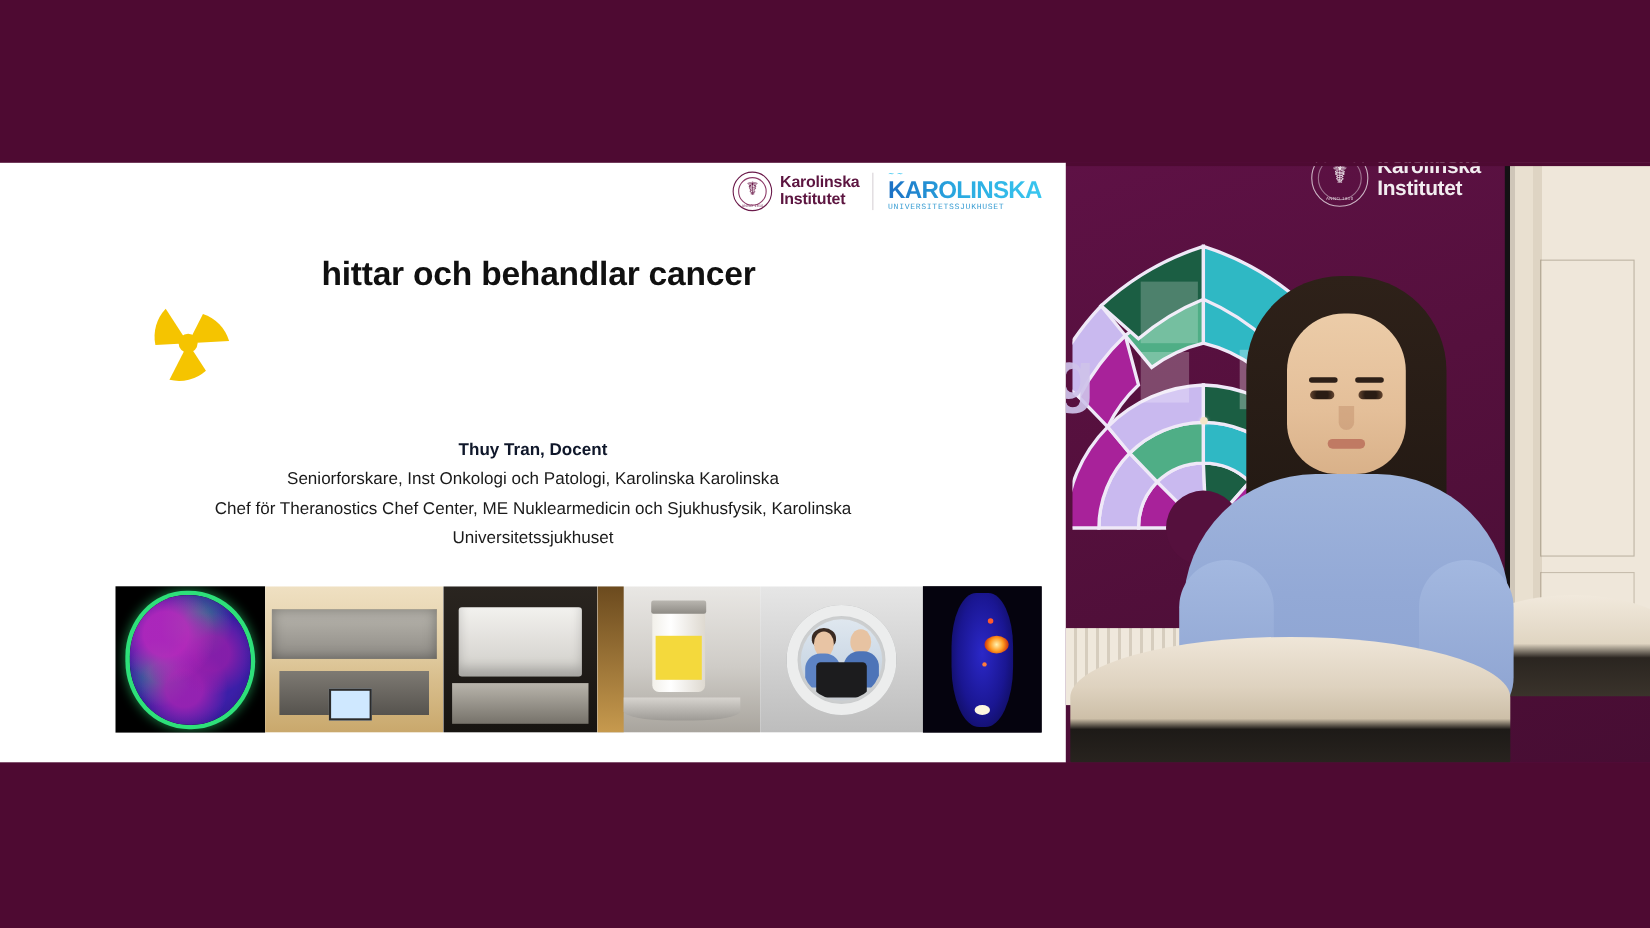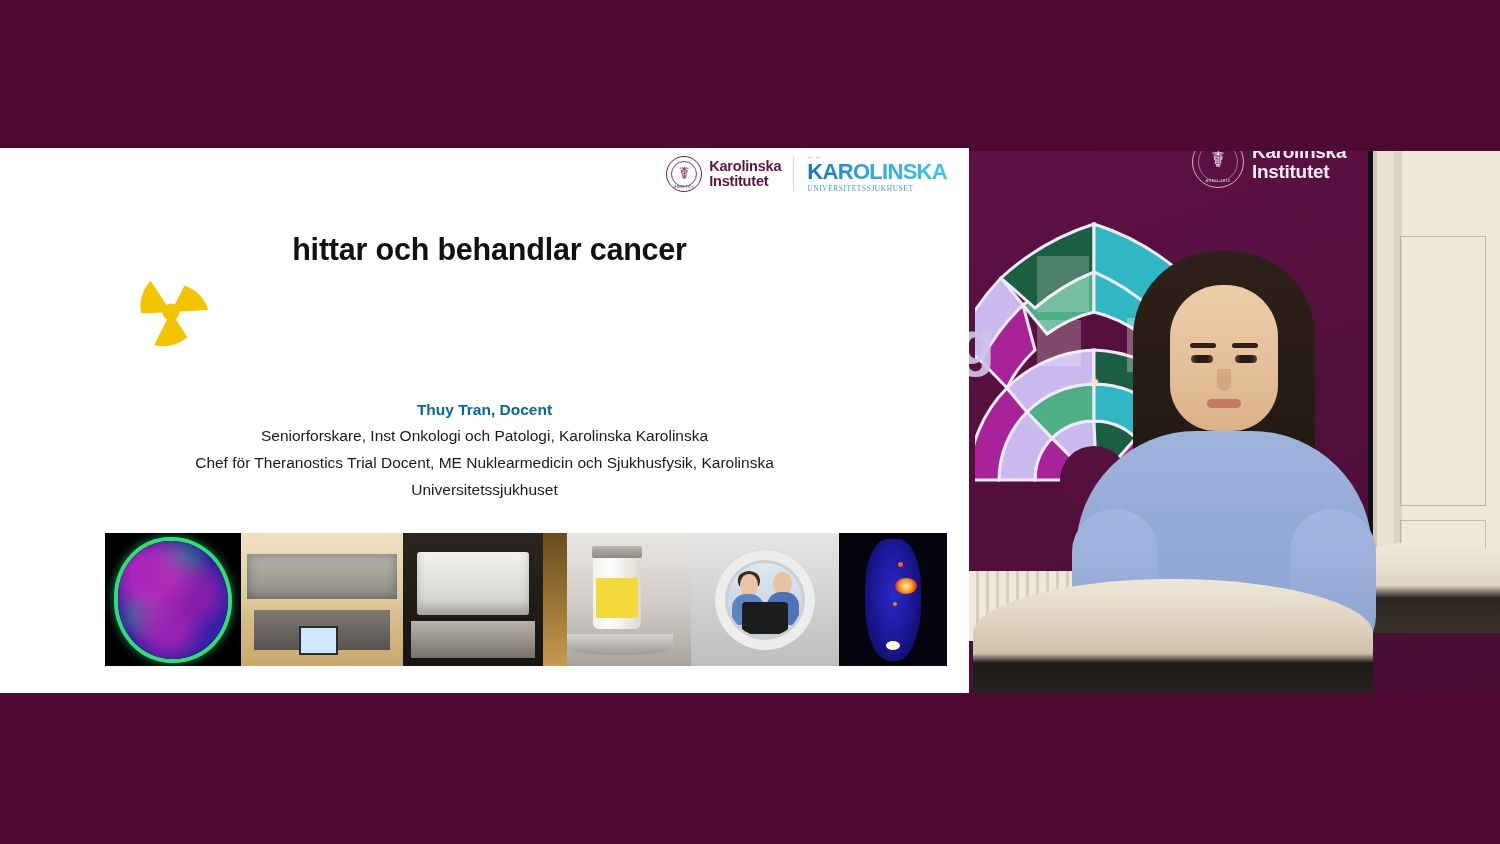--- a/index.html
+++ b/index.html
@@ -59,41 +59,41 @@
   .ki-divider { width:1px; height:34px; background:#d8d2d6; }
   .kus-logo { padding-left: 13px; }
   .kus-word {
     font-weight: 700; font-size: 22px; letter-spacing: -0.7px; line-height: 22px;
     background: linear-gradient(90deg,#1b6fc4 0%, #2aa9e0 45%, #39c6ef 100%);
     -webkit-background-clip: text; background-clip: text; color: transparent;
     font-family: "Liberation Sans", sans-serif;
   }
   .kus-sub {
     font-size: 7.4px; letter-spacing: 0.6px; color:#3c9fd4;
-    margin-top: 1px; font-family:Liberation Serif, serif;
+    margin-top: 1px; font-family:Liberation Mono, monospace;
   }
   .kus-ticks { font-size:7px; color:#39c6ef; letter-spacing:2px; line-height:5px; height:6px;}
 
   
   .title-wrap { position:absolute; left:0; right:0; top: 80px; }
   .slide-title {
     font-family:"Liberation Sans", sans-serif;
     font-weight: 700; font-size: 30.5px; line-height: 42px;
     color:#101010; text-align:center; letter-spacing:-0.2px;
     padding: 0 90px 0 100px;
   }
   .trefoil {
     position:absolute; left: 130px; top: 128px;
     width: 82px; height: 72px;
   }
 
   
   .presenter { position:absolute; left:0; right:0; top: 250px; text-align:center; }
   .pres-name {
-    font-weight:700; font-size:15.5px; color:#0369a1; line-height:24px;
+    font-weight:700; font-size:15.5px; color:#0f172a; line-height:24px;
     font-family:"Liberation Sans", sans-serif;
   }
   .pres-line {
     font-size:15.5px; color:#1a1a1a; line-height:27px;
     font-family:"Liberation Sans", sans-serif;
   }
   .pres-line.wrap { padding: 0 130px; }
 
   
   .photo-strip {
@@ -320,21 +320,21 @@
         <path d="M50 46 L24 6 A47 47 0 0 0 12 48 Z" transform="rotate(0 50 46)"></path>
         <path d="M50 46 L24 6 A47 47 0 0 0 12 48 Z" transform="rotate(120 50 46)"></path>
         <path d="M50 46 L24 6 A47 47 0 0 0 12 48 Z" transform="rotate(240 50 46)"></path>
         <circle cx="50" cy="46" r="11"></circle>
       </g>
     </svg>
 
     <div class="presenter">
       <div class="pres-name">Thuy Tran, Docent</div>
       <div class="pres-line">Seniorforskare, Inst Onkologi och Patologi, Karolinska Karolinska</div>
-      <div class="pres-line wrap">Chef för Theranostics Trial Docent, ME Nuklearmedicin och Sjukhusfysik, Karolinska Universitetssjukhuset</div>
+      <div class="pres-line wrap">Chef för Theranostics Chef Center, ME Nuklearmedicin och Sjukhusfysik, Karolinska Universitetssjukhuset</div>
     </div>
 
     <div class="photo-strip">
 
       <div class="photo p1">
         <div class="spheroid"></div>
       </div>
 
       <div class="photo p2">
         <div class="labroom"></div>

